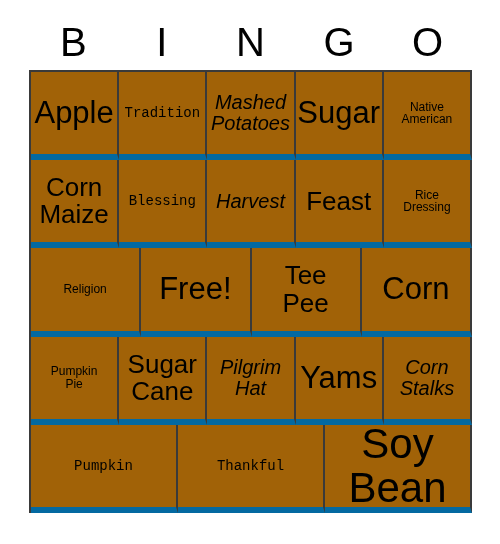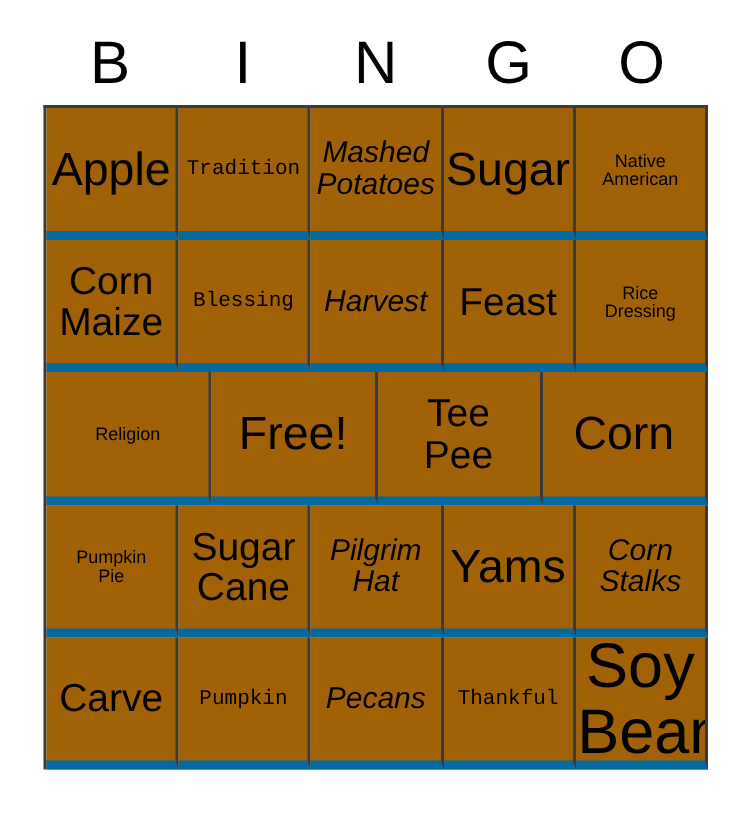--- a/index.html
+++ b/index.html
@@ -185,27 +185,21 @@
           <span class="cell-text sz-lg">Yams</span>
         </div>
       <div class="cell">
           <span class="cell-text sz-sm">Corn
 Stalks</span>
         </div>
     </div>
 
     <div class="grid-row">
       <div class="cell">
-          <span class="cell-text sz-md">Carve</span>
-        </div>
-      <div class="cell">
           <span class="cell-text sz-xs">Pumpkin</span>
-        </div>
-      <div class="cell">
-          <span class="cell-text sz-sm">Pecans</span>
         </div>
       <div class="cell">
           <span class="cell-text sz-xs">Thankful</span>
         </div>
       <div class="cell">
           <span class="cell-text sz-xl">Soy
 Bean</span>
         </div>
     </div>
 

